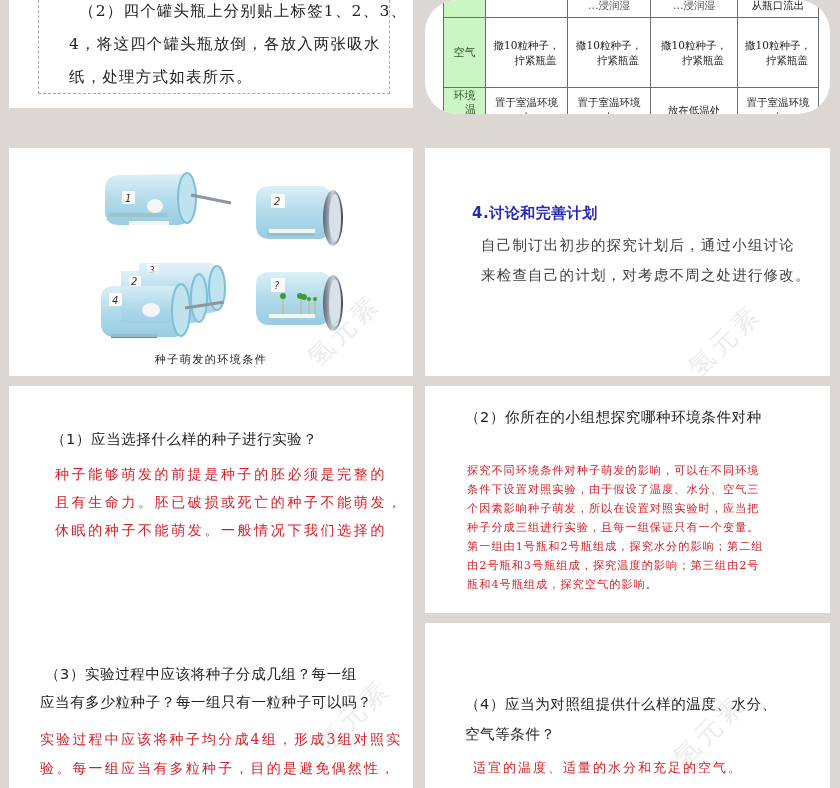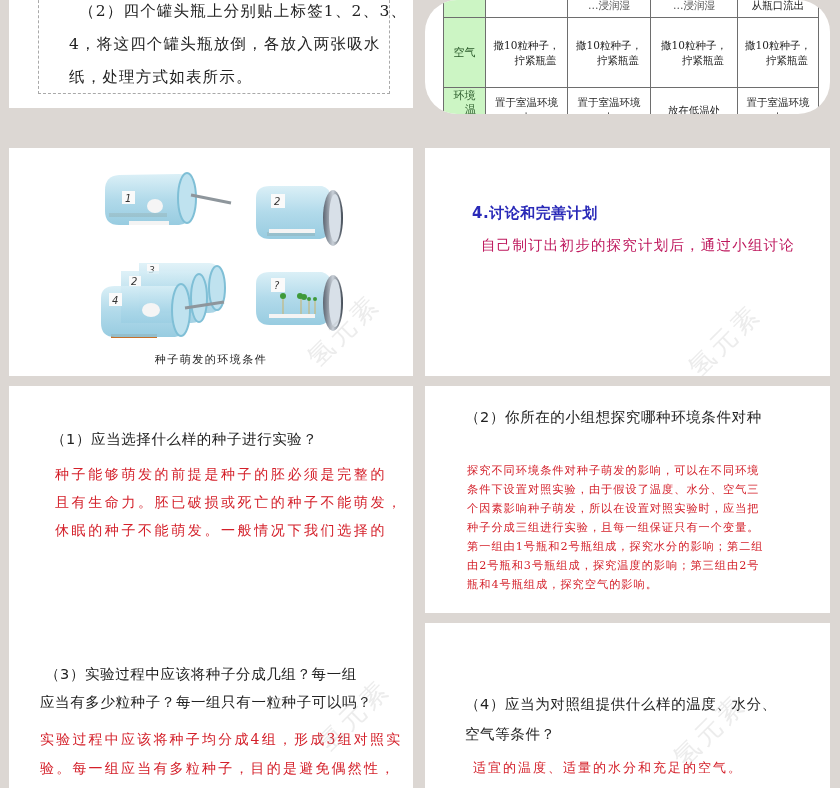--- a/index.html
+++ b/index.html
@@ -33,21 +33,21 @@
   .r2 td { height: 45px; }
   .seeds { text-align: left; }
   .seeds span { display: block; }
   .seeds span.l2 { padding-left: 18px; }
 
   
   .jars { position: absolute; left: 0; top: 0; width: 404px; height: 228px; }
   .caption { position: absolute; left: 0; width: 404px; top: 204px; text-align: center; font-size: 11px; letter-spacing: 1.5px; font-family: "DejaVu Serif", "Liberation Serif", serif; color: #222; }
 
   .h4title { position: absolute; left: 47px; top: 56px; color: #2a2ab8; font-size: 15px; font-weight: bold; letter-spacing: 0.5px; }
-  .body-dark { position: absolute; left: 56px; font-size: 14.5px; letter-spacing: 1.2px; color: #be185d; white-space: nowrap; }
+  .body-dark { position: absolute; left: 56px; font-size: 14.5px; letter-spacing: 1.2px; color: #404040; white-space: nowrap; }
 
   .q { position: absolute; font-size: 14.5px; color: #222; white-space: nowrap; letter-spacing: 0.6px; }
   .ans { position: absolute; color: #d4202a; font-family: "DejaVu Serif", "Liberation Serif", serif; font-weight: normal; white-space: nowrap; }
   .ans-lg { font-size: 14px; letter-spacing: 2.6px; }
   .ans-sm { font-size: 11.2px; letter-spacing: 1px; }
 
   .wm { position: absolute; font-size: 26px; color: rgba(170,170,170,0.22); transform: rotate(-45deg); letter-spacing: 4px; white-space: nowrap; font-family: "DejaVu Serif", serif; pointer-events: none; }
 </style>
 </head>
 <body>
@@ -191,20 +191,21 @@
       <text x="265" y="141" font-size="10" font-style="italic" fill="#333">?</text>
     </g>
   </svg>
   <div class="caption">种子萌发的环境条件</div>
   <div class="wm" style="left:290px; top:165px;">氢元素</div>
 </div>
 
 <div class="panel" id="p4">
   <div class="h4title">4.讨论和完善计划</div>
   <div class="body-dark" style="top:88px;">自己制订出初步的探究计划后，通过小组讨论</div>
+  <div class="body-dark" style="top:118px;">来检查自己的计划，对考虑不周之处进行修改。</div>
   <div class="wm" style="left:255px; top:175px;">氢元素</div>
 </div>
 
 <div class="panel" id="p5">
   <div class="q" style="left:42px; top:44px;">（1）应当选择什么样的种子进行实验？</div>
   <div class="ans ans-lg" style="left:46px; top:80px;">种子能够萌发的前提是种子的胚必须是完整的</div>
   <div class="ans ans-lg" style="left:46px; top:108px;">且有生命力。胚已破损或死亡的种子不能萌发，</div>
   <div class="ans ans-lg" style="left:46px; top:136px;">休眠的种子不能萌发。一般情况下我们选择的</div>
 </div>
 

